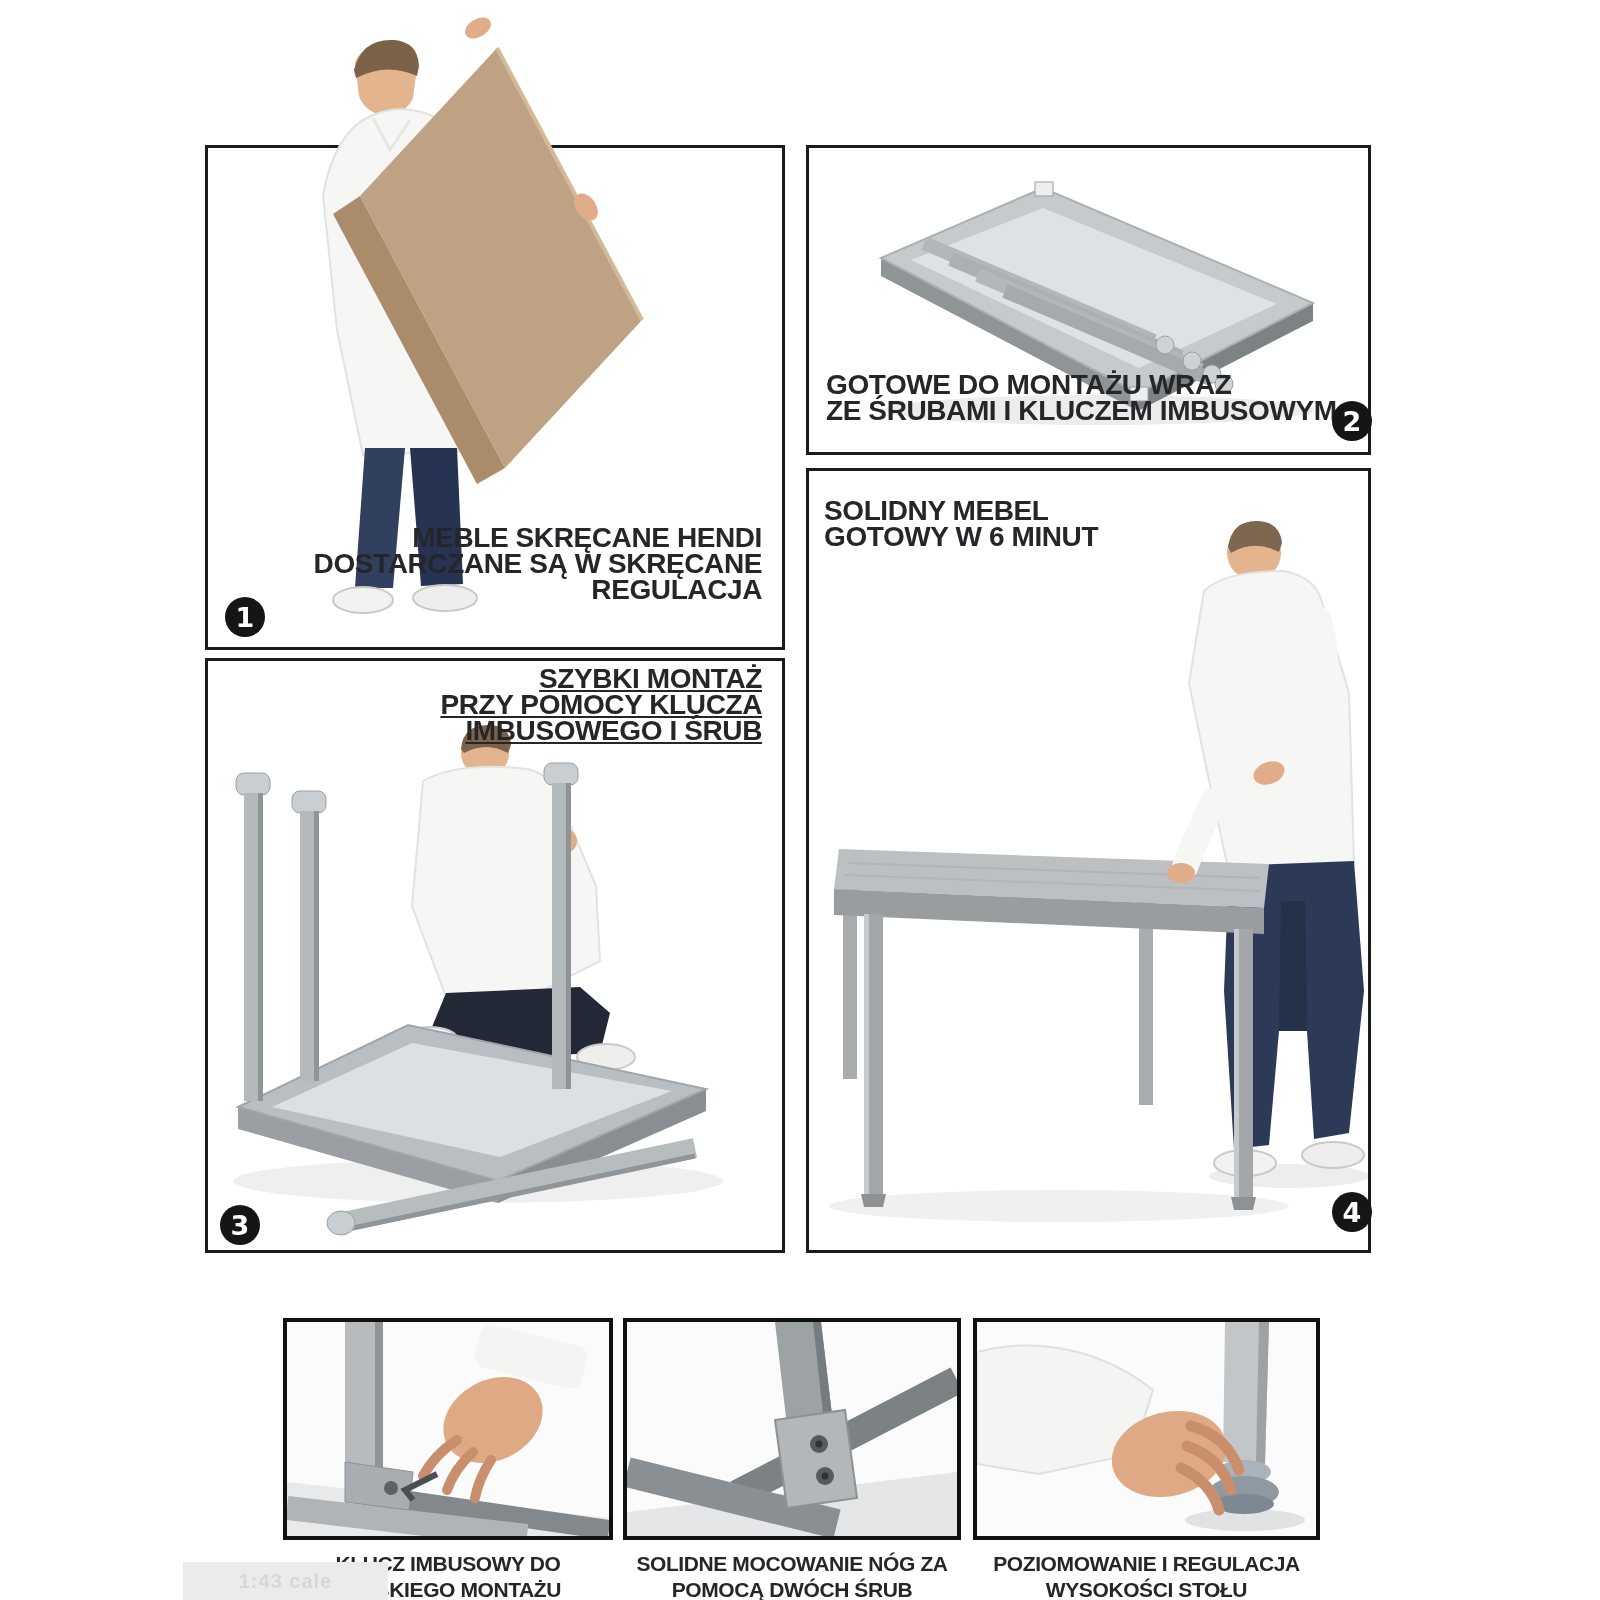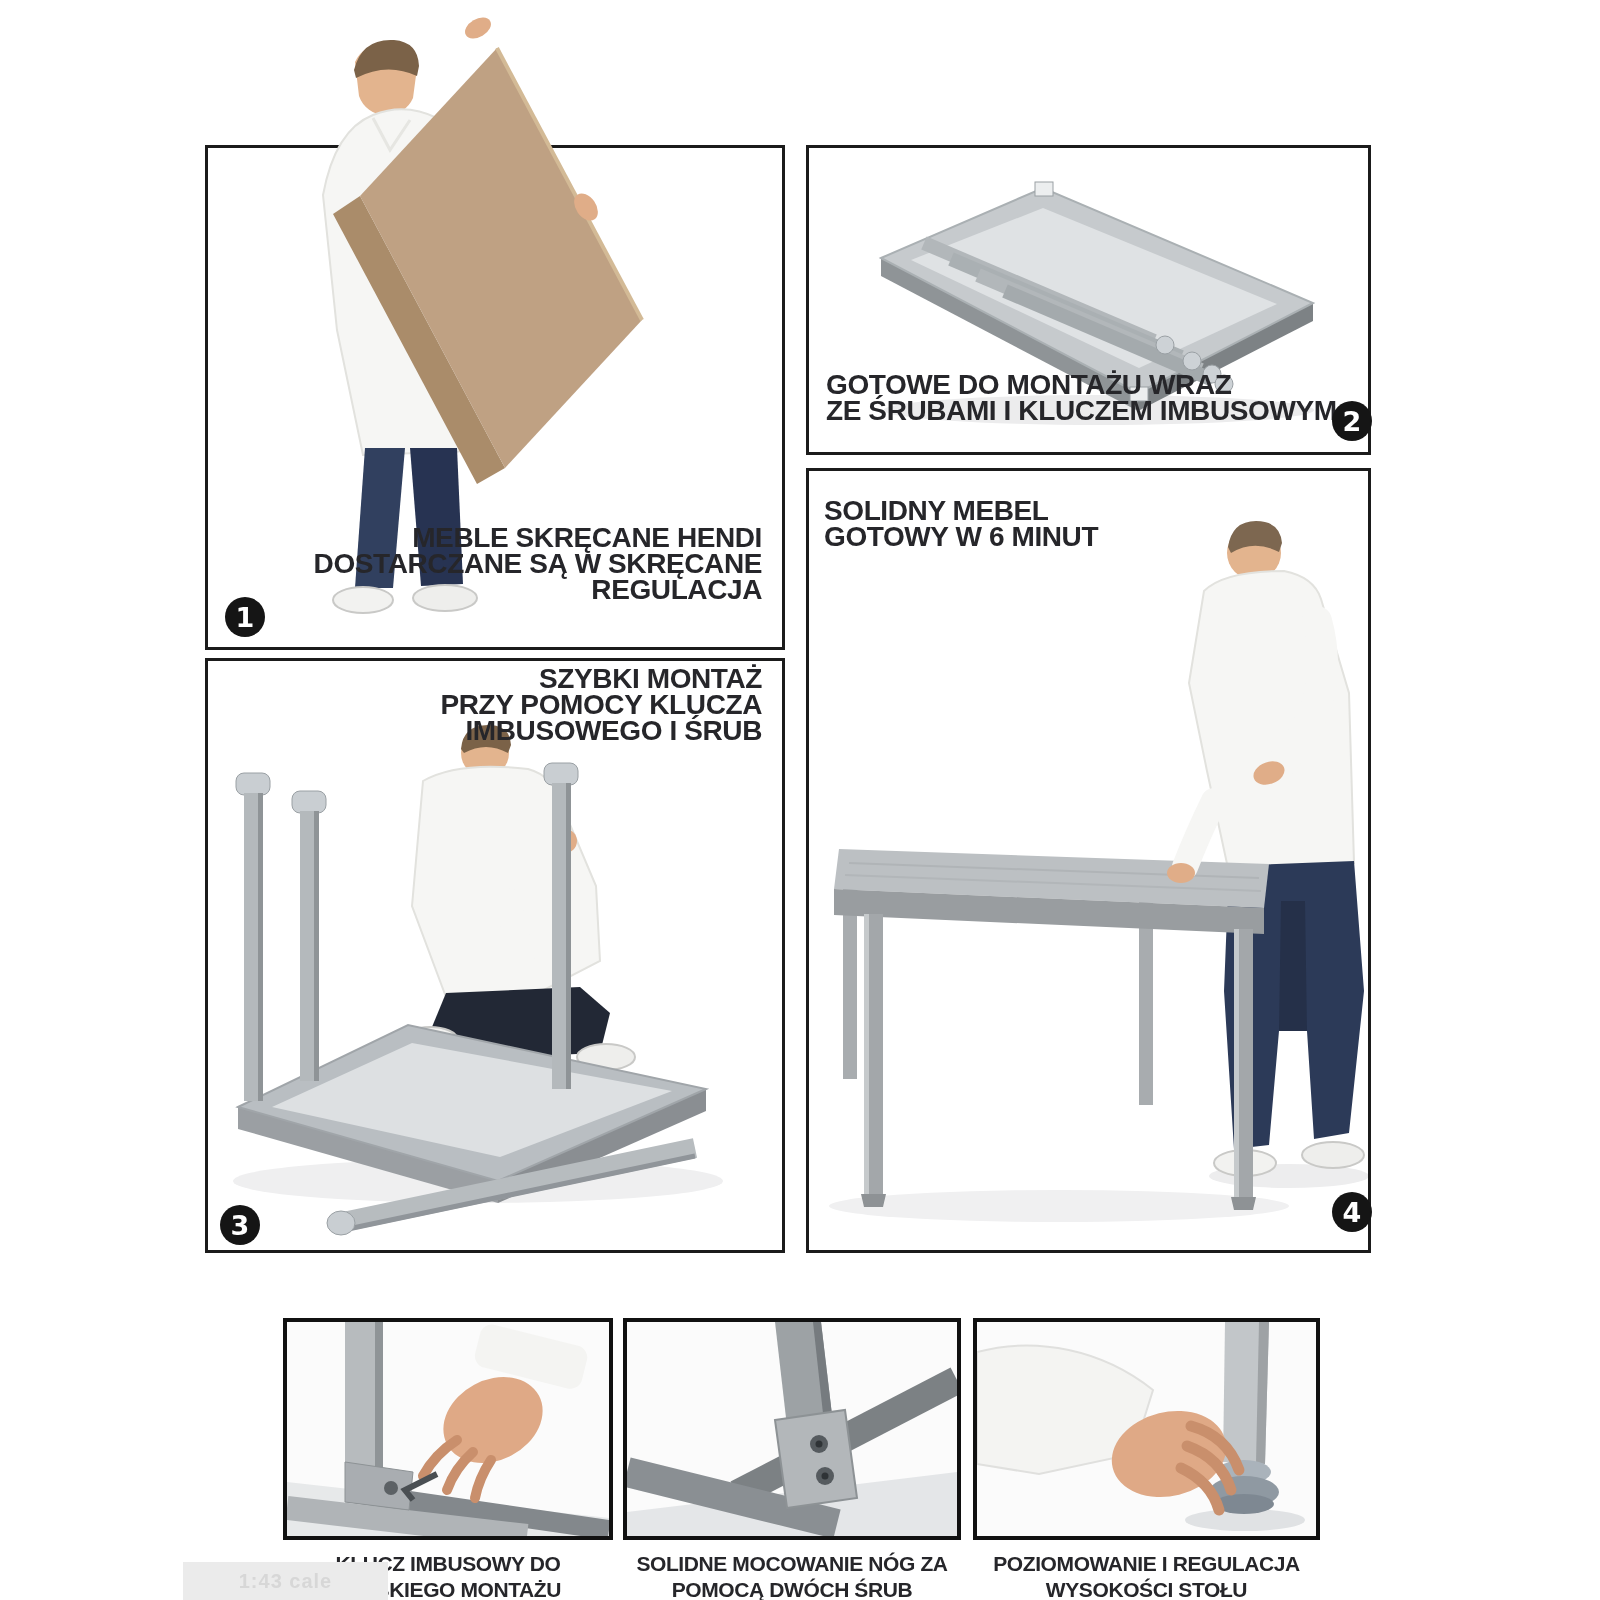--- a/index.html
+++ b/index.html
@@ -18,21 +18,21 @@
   .i2{left:809px;top:148px;}
   .i3{left:208px;top:661px;}
   .i4{left:809px;top:471px;}
 
   
   .cap{position:absolute;font-weight:700;font-size:28px;line-height:26px;
        color:#26262a;letter-spacing:-0.4px;white-space:nowrap;}
   .cap .ln{display:block;}
   .cap1{right:838px;top:518px;text-align:right;margin-top:7px;}
   .cap2{left:826px;top:372px;text-align:left;}
-  .cap3{right:838px;top:666px;text-align:right;}
+  .cap3{right:838px;top:666px;text-align:right;text-decoration:underline;}
   .cap4{left:824px;top:474px;text-align:left;margin-top:24px;}
   .dcap{position:absolute;text-align:center;font-weight:700;font-size:21px;line-height:26px;
         color:#26262a;letter-spacing:-0.4px;top:1551px;}
   .dcap1{left:283px;width:330px;}
   .dcap2{left:623px;width:338px;}
   .dcap3{left:973px;width:347px;}
 
   
   .badge{position:absolute;width:40px;height:40px;border-radius:50%;background:#151515;
          color:#ffffff;font-weight:700;font-size:27px;display:flex;align-items:center;

